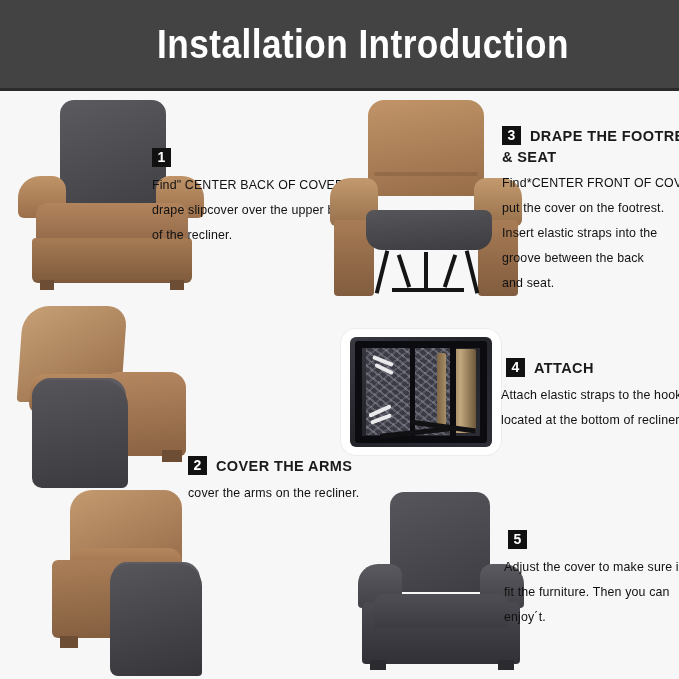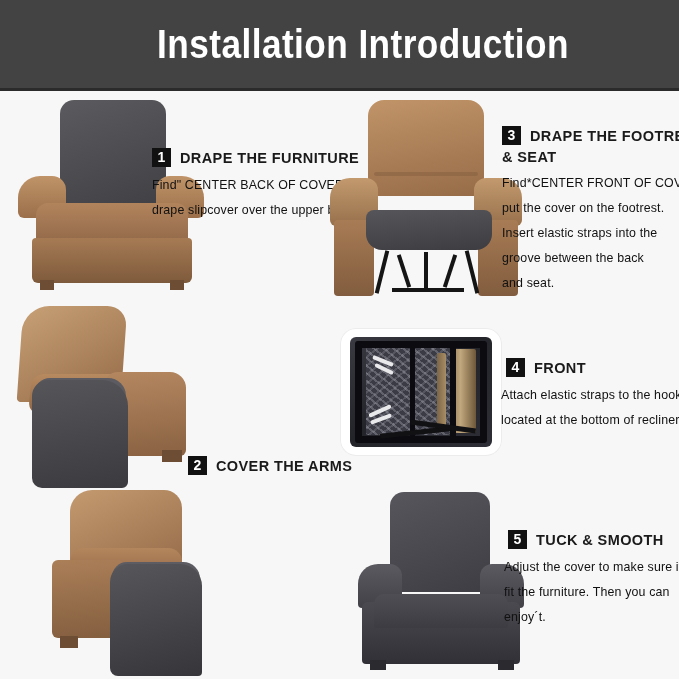--- a/index.html
+++ b/index.html
@@ -178,24 +178,24 @@
       <div class="i1-seat"></div>
       <div class="i1-base"></div>
       <div class="i1-foot1"></div>
       <div class="i1-foot2"></div>
     </div>
   </div>
 
   <div class="step" style="left:152px;top:148px;width:210px;">
     <div class="step-head">
       <div class="badge">1</div>
-      <div class="head-text">DRAPE THE FURNITURE</div>
     </div>
     <div class="body-line">Find" CENTER BACK OF COVER"</div>
     <div class="body-line">drape slipcover over the upper back</div>
+    <div class="body-line">of the recliner.</div>
   </div>
 
   <div class="illus" style="left:328px;top:100px;width:196px;height:196px;">
     <div class="sofa">
       <div class="i2-back"></div>
       <div class="i2-backline"></div>
       <div class="i2-armL"></div>
       <div class="i2-armR"></div>
       <div class="i2-sideL"></div>
       <div class="i2-sideR"></div>
@@ -253,31 +253,32 @@
         <div class="i4-hook i4-h4"></div>
         <div class="i4-strap i4-s1"></div>
         <div class="i4-strap i4-s2"></div>
       </div>
     </div>
   </div>
 
   <div class="step" style="left:506px;top:358px;width:176px;">
     <div class="step-head">
       <div class="badge">4</div>
-      <div class="head-text">FRONT</div>
+      <div class="head-text">ATTACH</div>
     </div>
     <div class="body-line" style="margin-left:-5px;">Attach elastic straps to the hook</div>
     <div class="body-line" style="margin-left:-5px;">located at the bottom of recliner</div>
   </div>
 
   <div class="step" style="left:188px;top:456px;width:215px;">
     <div class="step-head">
       <div class="badge">2</div>
       <div class="head-text">COVER THE ARMS</div>
     </div>
+    <div class="body-line">cover the arms on the recliner.</div>
   </div>
 
   <div class="illus" style="left:52px;top:486px;width:166px;height:168px;">
     <div class="sofa">
       <div class="i5-back"></div>
       <div class="i5-seatback"></div>
       <div class="i5-body"></div>
       <div class="i5-armtop"></div>
       <div class="i5-arm"></div>
       <div class="i5-foot"></div>
@@ -292,20 +293,19 @@
       <div class="i6-base"></div>
       <div class="i6-seat"></div>
       <div class="i6-foot1"></div>
       <div class="i6-foot2"></div>
     </div>
   </div>
 
   <div class="step" style="left:508px;top:530px;width:176px;">
     <div class="step-head">
       <div class="badge">5</div>
-      <div class="head-text">TUCK &amp; SMOOTH</div>
     </div>
     <div class="body-line" style="margin-left:-4px;">Adjust the cover to make sure it</div>
     <div class="body-line" style="margin-left:-4px;">fit the furniture. Then you can</div>
     <div class="body-line" style="margin-left:-4px;">enjoy´t.</div>
   </div>
 
 </div>
 
 </body></html>

